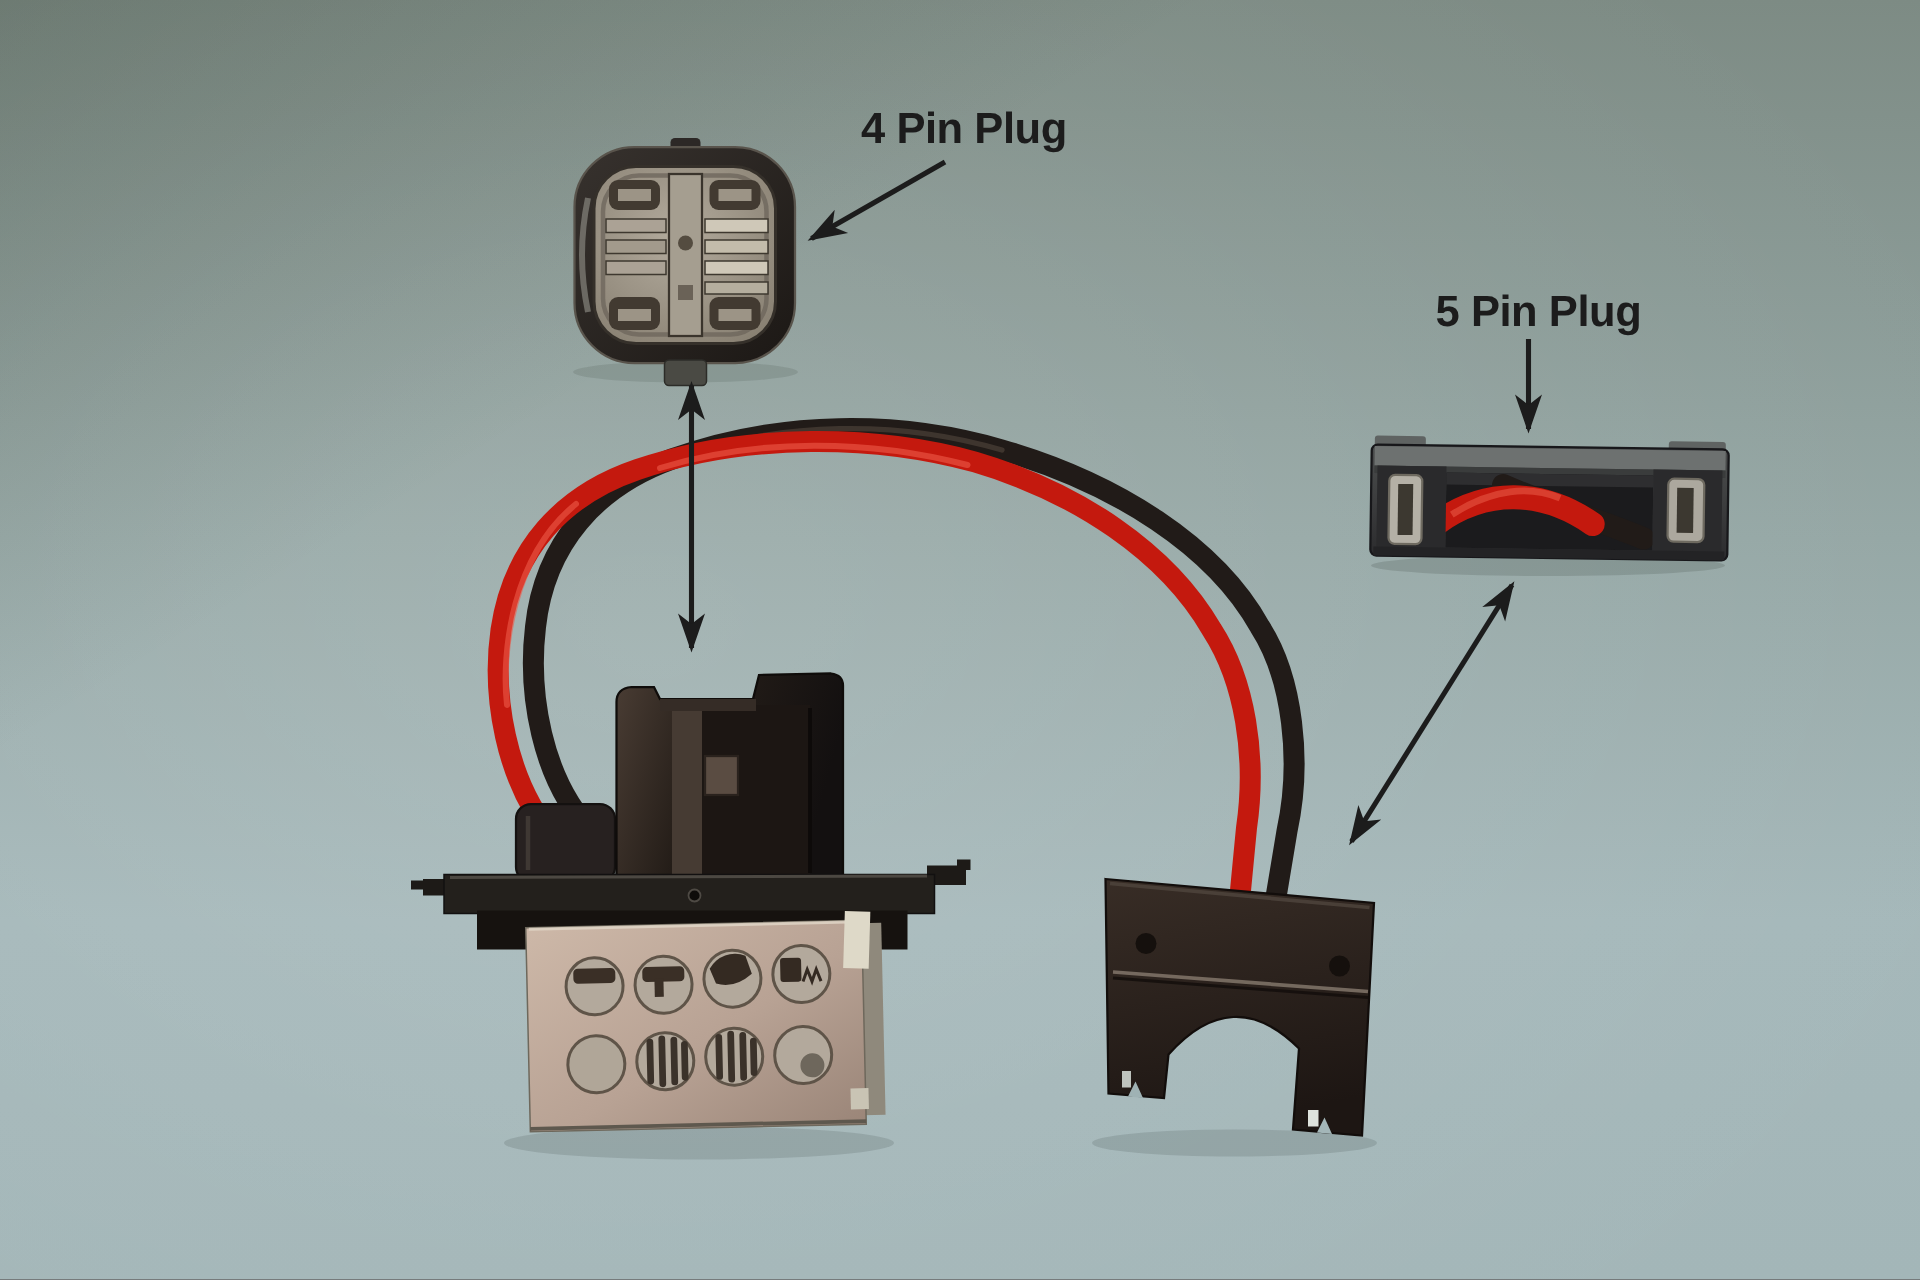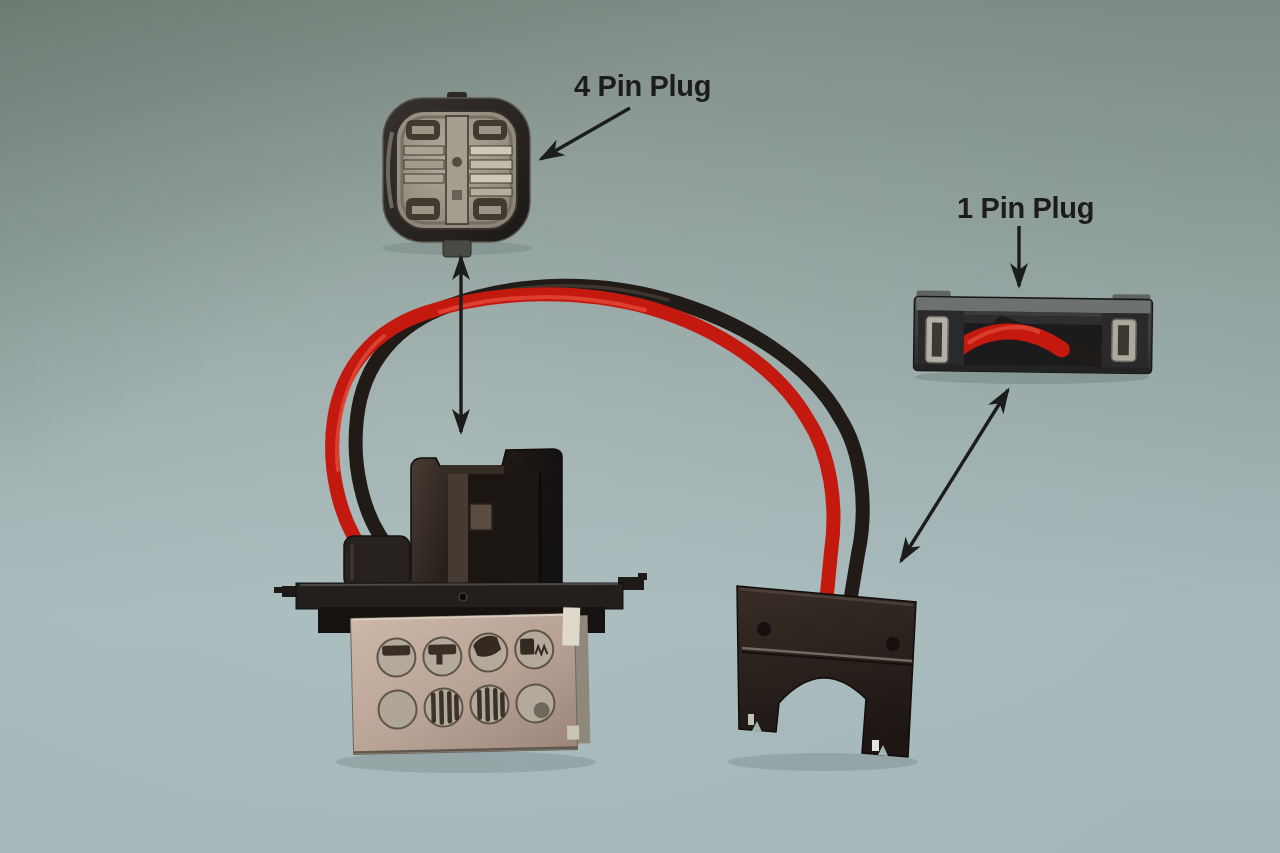--- a/index.html
+++ b/index.html
@@ -237,14 +237,14 @@
 
   <g stroke="#1c1c1c" stroke-width="3.4" fill="none">
     <line x1="630" y1="108" x2="541" y2="159" marker-end="url(#arrowTip)"></line>
     <line x1="461" y1="257" x2="461" y2="432" marker-start="url(#arrowTip)" marker-end="url(#arrowTip)"></line>
     <line x1="1019" y1="226" x2="1019" y2="286" marker-end="url(#arrowTip)"></line>
     <line x1="1008" y1="390" x2="901" y2="561" marker-start="url(#arrowTip)" marker-end="url(#arrowTip)"></line>
   </g>
 </svg>
 
   <div class="photo-label" id="label-four-pin">4 Pin Plug</div>
-  <div class="photo-label" id="label-two-pin">1 Pin Plug</div>
+  <div class="photo-label" id="label-two-pin">5 Pin Plug</div>
 </div>
 
 </body></html>

